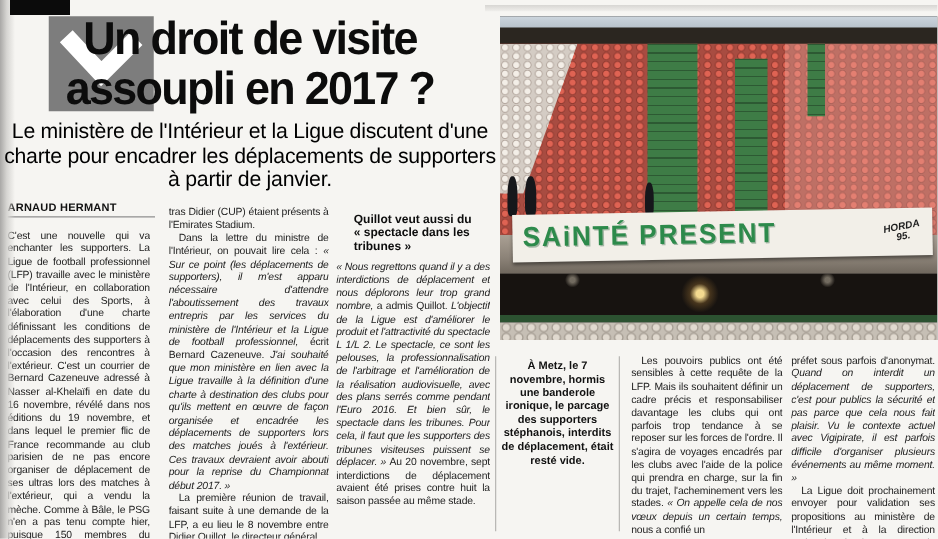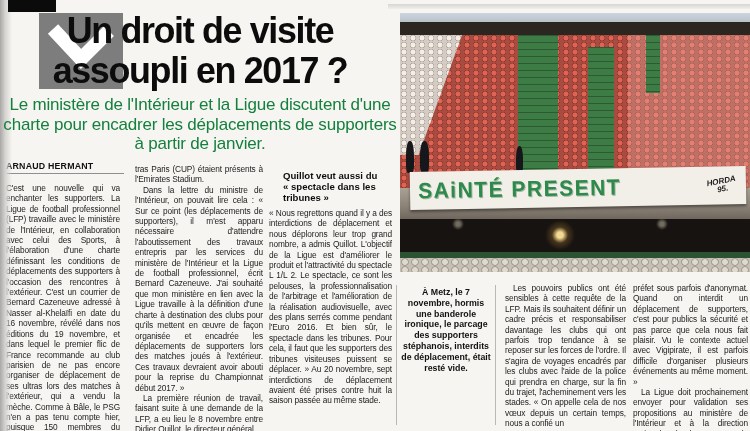--- a/index.html
+++ b/index.html
@@ -24,32 +24,32 @@
   .chevron-box{position:absolute;left:39px;top:13px;width:84px;height:76px;background:#7d7d7d;z-index:2;}
   .chevron-box svg{position:absolute;left:0;top:0;}
   .headline{
     position:absolute;left:0;top:11px;width:400px;z-index:4;
     text-align:center;font-weight:900;color:#0c0c0c;
     font-size:37px;line-height:40px;letter-spacing:-1.4px;
     transform:scaleX(.97);transform-origin:50% 0;
   }
   .dek{
     position:absolute;left:2px;top:95px;width:396px;z-index:4;
-    text-align:center;font-size:17px;line-height:19.5px;color:#15803d;letter-spacing:-0.2px;
+    text-align:center;font-size:17px;line-height:19.5px;color:#000000;letter-spacing:-0.2px;
   }
   .author{
     position:absolute;left:6px;top:161px;width:118px;
     font-size:8.8px;font-weight:bold;letter-spacing:.2px;color:#111;
   }
   .author-rule{position:absolute;left:6px;top:173px;width:118px;height:1px;background:#8f8f8f;}
 
   .col{position:absolute;overflow:hidden;font-size:8.3px;line-height:10.4px;letter-spacing:-0.12px;color:#222;text-align:justify;}
   .col p{margin:0;}
   .col p.indent{text-indent:8px;}
-  .it{}
+  .it{font-style:italic;}
   .subhead{
     font-weight:bold;font-size:9.6px;line-height:11px;color:#0d0d0d;
     margin:6px 0 5px 0;padding-left:14px;padding-right:10px;text-align:left;letter-spacing:0;
   }
   #col-0{left:6px;top:183px;width:114px;height:248px;}
   #col-1{left:135px;top:164px;width:128px;height:267px;}
   #col-2{left:269px;top:164px;width:123px;height:267px;}
   #col-3{left:505px;top:283px;width:121px;height:148px;}
   #col-4{left:633px;top:283px;width:115px;height:148px;}
 
@@ -145,21 +145,21 @@
 
 <div class="dek">Le ministère de l'Intérieur et la Ligue discutent d'une charte pour encadrer les déplacements de supporters à partir de janvier.</div>
 
 <div class="author">ARNAUD HERMANT</div>
 <div class="author-rule"></div>
 
 <div class="col" id="col-0">
     <p class=""><span>C'est une nouvelle qui va enchanter les supporters. La Ligue de football professionnel (LFP) travaille avec le ministère de l'Intérieur, en collaboration avec celui des Sports, à l'élaboration d'une charte définissant les conditions de déplacements des supporters à l'occasion des rencontres à l'extérieur. C'est un courrier de Bernard Cazeneuve adressé à Nasser al-Khelaïfi en date du 16 novembre, révélé dans nos éditions du 19 novembre, et dans lequel le premier flic de France recommande au club parisien de ne pas encore organiser de déplacement de ses ultras lors des matches à l'extérieur, qui a vendu la mèche. Comme à Bâle, le PSG n'en a pas tenu compte hier, puisque 150 membres du Collectif Ul-</span></p>
   </div>
 <div class="col" id="col-1">
-    <p class=""><span>tras Paris (CUP) étaient présents à l'Emirates Stadium.</span></p>
+    <p class=""><span>tras Didier (CUP) étaient présents à l'Emirates Stadium.</span></p>
     <p class="indent"><span>Dans la lettre du ministre de l'Intérieur, on pouvait lire cela : </span><span class="it">« Sur ce point (les déplacements de supporters), il m'est apparu nécessaire d'attendre l'aboutissement des travaux entrepris par les services du ministère de l'Intérieur et la Ligue de football professionnel, </span><span>écrit Bernard Cazeneuve. </span><span class="it">J'ai souhaité que mon ministère en lien avec la Ligue travaille à la définition d'une charte à destination des clubs pour qu'ils mettent en œuvre de façon organisée et encadrée les déplacements de supporters lors des matches joués à l'extérieur. Ces travaux devraient avoir abouti pour la reprise du Championnat début 2017. »</span></p>
     <p class="indent"><span>La première réunion de travail, faisant suite à une demande de la LFP, a eu lieu le 8 novembre entre Didier Quillot, le directeur général</span></p>
   </div>
 <div class="col" id="col-2">
     <div class="subhead">Quillot veut aussi du « spectacle dans les tribunes »</div>
     <p class=""><span class="it">« Nous regrettons quand il y a des interdictions de déplacement et nous déplorons leur trop grand nombre, </span><span>a admis Quillot. </span><span class="it">L'objectif de la Ligue est d'améliorer le produit et l'attractivité du spectacle L 1/L 2. Le spectacle, ce sont les pelouses, la professionnalisation de l'arbitrage et l'amélioration de la réalisation audiovisuelle, avec des plans serrés comme pendant l'Euro 2016. Et bien sûr, le spectacle dans les tribunes. Pour cela, il faut que les supporters des tribunes visiteuses puissent se déplacer. » </span><span>Au 20 novembre, sept interdictions de déplacement avaient été prises contre huit la saison passée au même stade.</span></p>
   </div>
 <div class="col" id="col-3">
     <p class="indent"><span>Les pouvoirs publics ont été sensibles à cette requête de la LFP. Mais ils souhaitent définir un cadre précis et responsabiliser davantage les clubs qui ont parfois trop tendance à se reposer sur les forces de l'ordre. Il s'agira de voyages encadrés par les clubs avec l'aide de la police qui prendra en charge, sur la fin du trajet, l'acheminement vers les stades. </span><span class="it">« On appelle cela de nos vœux depuis un certain temps, </span><span>nous a confié un</span></p>
   </div>

